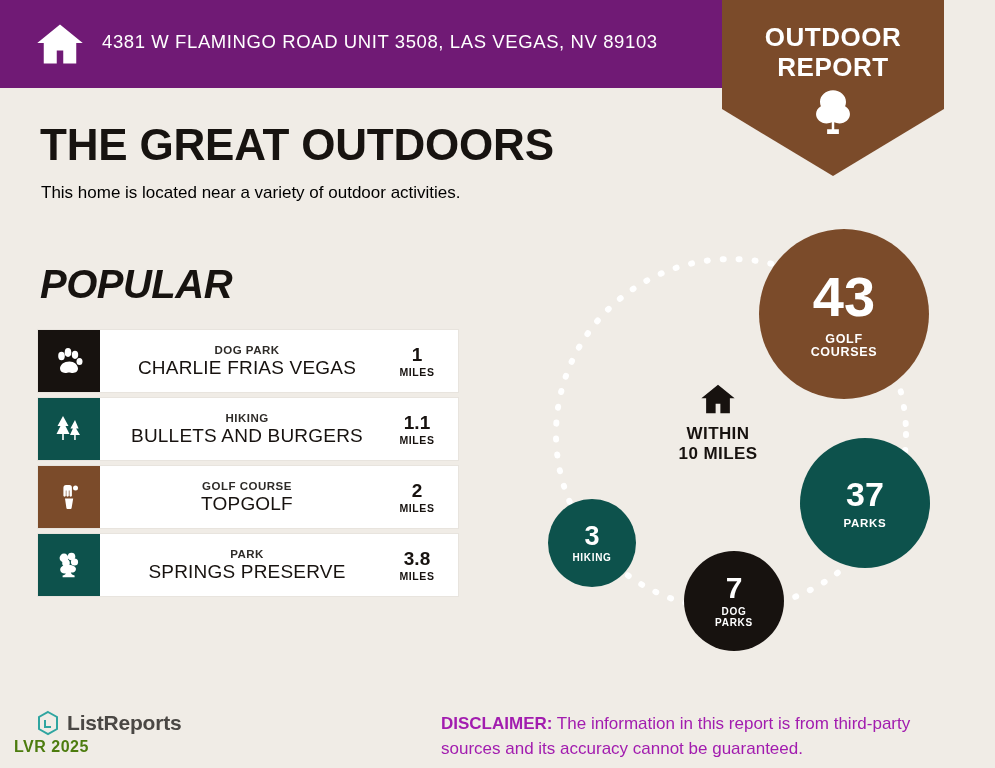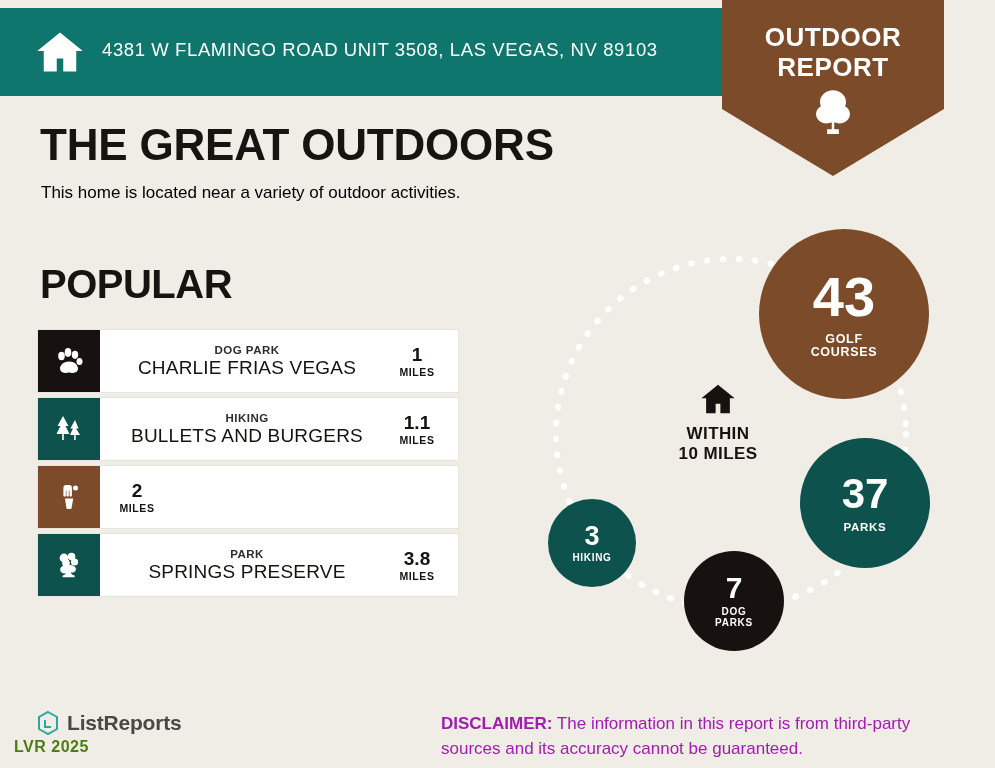--- a/index.html
+++ b/index.html
@@ -10,23 +10,23 @@
     overflow: hidden;
   }
   #page {
     position: relative;
     width: 995px; height: 768px;
     background: #f0ece6;
   }
 
   
   .topbar {
-    position: absolute; left: 0; top: 8px;
+    position: absolute; left: 0; top: 0;
     width: 806px; height: 88px;
-    background: #0f766e;
+    background: #701a75;
   }
   .home-icon {
     position: absolute; left: 34px; top: 18px;
     width: 52px; height: 52px;
     color: #ffffff;
   }
   .addr {
     position: absolute; left: 102px; top: 31px;
     font-size: 18.5px; letter-spacing: 0.6px;
     color: #ffffff; font-weight: 400;
@@ -65,20 +65,21 @@
     color: #171310;
   }
   .sub {
     position: absolute; left: 41px; top: 183px;
     font-size: 17px; color: #000000;
   }
   .h2 {
     position: absolute; left: 40px; top: 262px;
     font-size: 40px; font-weight: 700; letter-spacing: -0.5px;
     color: #171310;
+    font-style: italic;
   }
 
   
   .list {
     position: absolute; left: 38px; top: 330px;
     width: 420px;
   }
   .row {
     position: relative;
     height: 62px;
@@ -145,21 +146,21 @@
     left: 259px; top: 14px; width: 170px; height: 170px;
     background: #7b4b2a;
   }
   .b-golf .b-num { font-size: 56px; }
   .b-golf .b-lab { font-size: 12.5px; margin-top: 8px; }
 
   .b-parks {
     left: 300px; top: 223px; width: 130px; height: 130px;
     background: #0d524c;
   }
-  .b-parks .b-num { font-size: 42px; }
+  .b-parks .b-num { font-size: 34px; }
   .b-parks .b-lab { font-size: 11.5px; margin-top: 6px; }
 
   .b-dog {
     left: 184px; top: 336px; width: 100px; height: 100px;
     background: #17120f;
   }
   .b-dog .b-num { font-size: 30px; }
   .b-dog .b-lab { font-size: 10px; margin-top: 4px; }
 
   .b-hiking {
@@ -272,20 +273,24 @@
     </div>
 
     <div class="row">
       <div class="row-ico" style="background:#7b4b2a">
         <svg viewBox="0 0 32 32" fill="currentColor">
           <path d="M13 4c-1.6 0-2.6 1.3-2.6 2.9v7.6c0 .7.5 1.2 1.2 1.2s1.2-.5 1.2-1.2V9.5h.6v5c0 .7.5 1.2 1.2 1.2s1.2-.5 1.2-1.2V9.5h.7v5c0 .7.5 1.2 1.2 1.2s1.2-.5 1.2-1.2V6.9C19.1 5.3 18 4 16.4 4z"></path>
           <path d="M12 17.5h8.2l-1.6 9.4c-.1.7-.7 1.1-1.4 1.1h-2.4c-.7 0-1.3-.5-1.4-1.1z"></path>
           <circle cx="22.5" cy="7" r="2.5"></circle>
         </svg>
       </div>
+      <div class="row-mid">
+        <div class="row-cat">GOLF COURSE</div>
+        <div class="row-name">TOPGOLF</div>
+      </div>
       <div class="row-right">
         <div class="row-num">2</div>
         <div class="row-unit">MILES</div>
       </div>
     </div>
 
     <div class="row">
       <div class="row-ico" style="background:#0d524c">
         <svg viewBox="0 0 32 32" fill="currentColor">
           <circle cx="11" cy="9" r="4.4"></circle>

